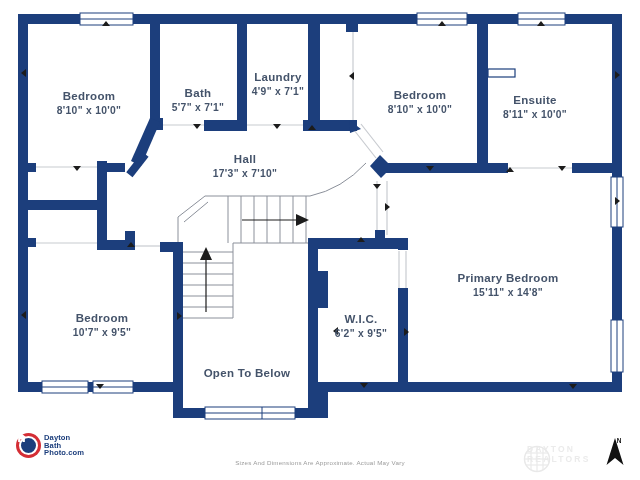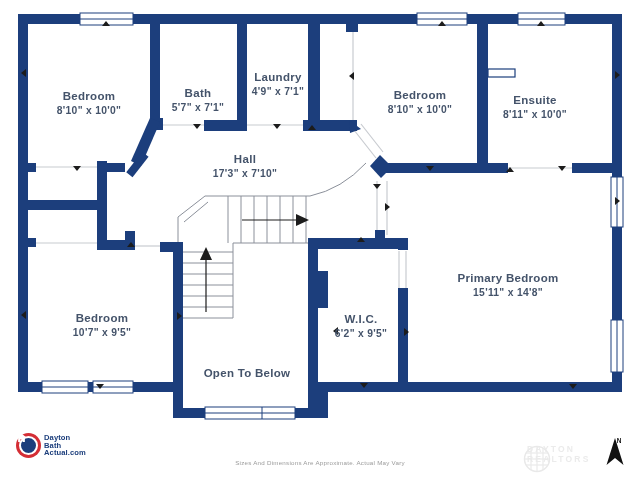--- a/index.html
+++ b/index.html
@@ -181,21 +181,21 @@
   <div class="logo-badge">
     <div class="inner">
       <svg width="11" height="10" viewBox="0 0 12 11">
         <path d="M6 0.5 L11.5 5 H9.7 V10 H7.2 V7 H4.8 V10 H2.3 V5 H0.5 Z" fill="#ffffff"></path>
       </svg>
     </div>
   </div>
   <div class="logo-text">
     <div>Dayton</div>
     <div>Bath</div>
-    <div>Actual.com</div>
+    <div>Photo.com</div>
   </div>
 </div>
 
 <div class="disclaimer">Sizes And Dimensions Are Approximate. Actual May Vary</div>
 
 <div class="watermark">
   <svg width="30" height="28" viewBox="0 0 30 28">
     <circle cx="15" cy="14" r="12.5" fill="none" stroke="#e9e9e9" stroke-width="1.5"></circle>
     <line x1="15" y1="1.5" x2="15" y2="26.5" stroke="#e9e9e9" stroke-width="1.2"></line>
     <line x1="9" y1="3" x2="9" y2="25" stroke="#e9e9e9" stroke-width="1.2"></line>

